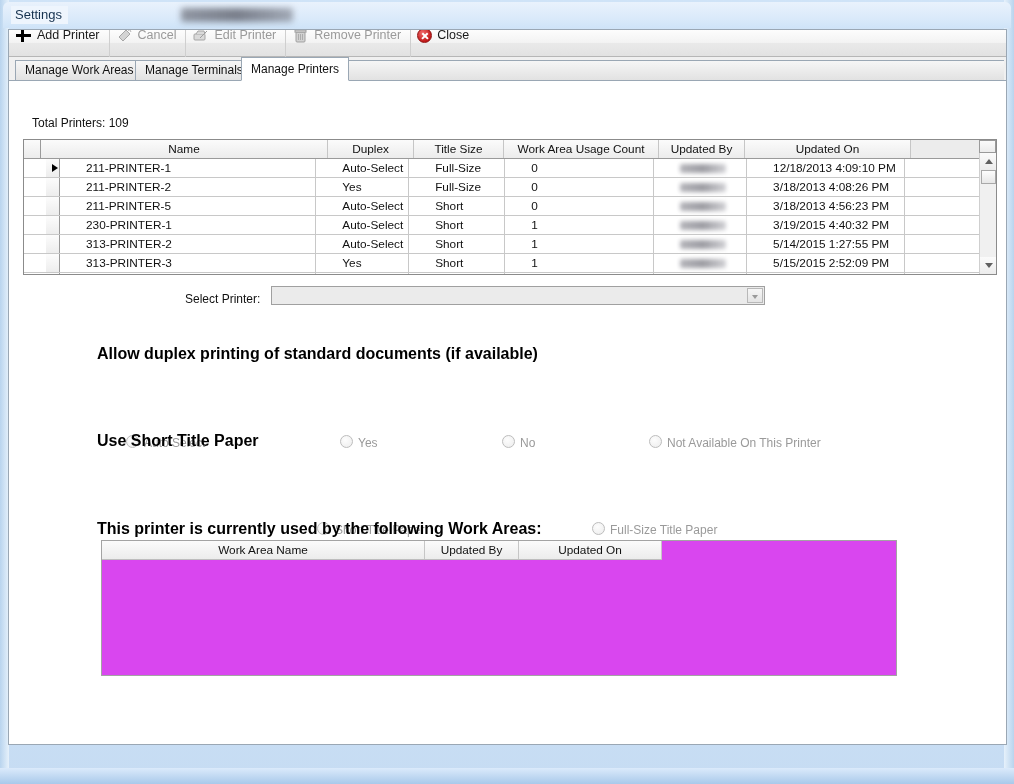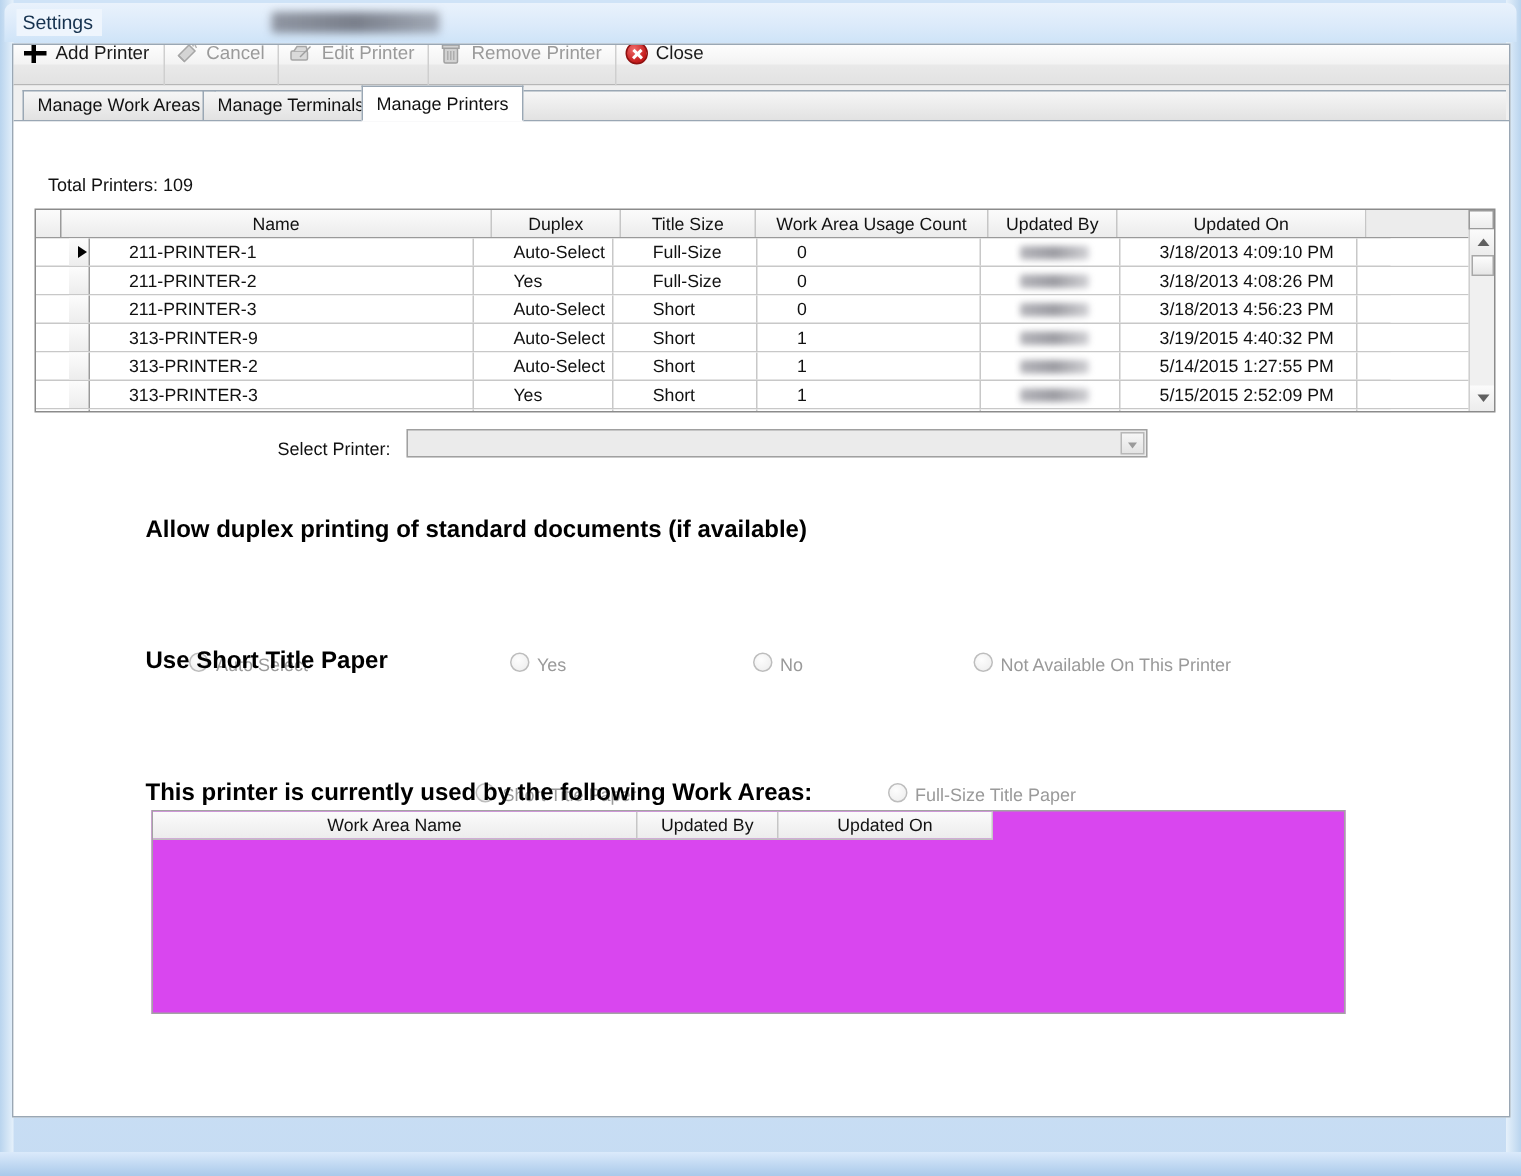--- a/index.html
+++ b/index.html
@@ -507,49 +507,49 @@
 
         <div class="grid-row">
           <div class="gr-cell gr-rowsel">
               <span class="row-arrow"></span>
             </div>
           <div class="gr-cell c-name">211-PRINTER-1</div>
           <div class="gr-cell c-dup">Auto-Select</div>
           <div class="gr-cell c-title">Full-Size</div>
           <div class="gr-cell c-count">0</div>
           <div class="gr-cell c-upby"><span class="blurred-user"></span></div>
-          <div class="gr-cell c-upon">3/18/2013 4:09:10 PM</div>
+          <div class="gr-cell c-upon">12/18/2013 4:09:10 PM</div>
           <div class="gr-cell c-pad"></div>
         </div>
 
         <div class="grid-row">
           <div class="gr-cell gr-rowsel"></div>
           <div class="gr-cell c-name">211-PRINTER-2</div>
           <div class="gr-cell c-dup">Yes</div>
           <div class="gr-cell c-title">Full-Size</div>
           <div class="gr-cell c-count">0</div>
           <div class="gr-cell c-upby"><span class="blurred-user"></span></div>
           <div class="gr-cell c-upon">3/18/2013 4:08:26 PM</div>
           <div class="gr-cell c-pad"></div>
         </div>
 
         <div class="grid-row">
           <div class="gr-cell gr-rowsel"></div>
-          <div class="gr-cell c-name">211-PRINTER-3</div>
+          <div class="gr-cell c-name">211-PRINTER-5</div>
           <div class="gr-cell c-dup">Auto-Select</div>
           <div class="gr-cell c-title">Short</div>
           <div class="gr-cell c-count">0</div>
           <div class="gr-cell c-upby"><span class="blurred-user"></span></div>
           <div class="gr-cell c-upon">3/18/2013 4:56:23 PM</div>
           <div class="gr-cell c-pad"></div>
         </div>
 
         <div class="grid-row">
           <div class="gr-cell gr-rowsel"></div>
-          <div class="gr-cell c-name">313-PRINTER-9</div>
+          <div class="gr-cell c-name">230-PRINTER-1</div>
           <div class="gr-cell c-dup">Auto-Select</div>
           <div class="gr-cell c-title">Short</div>
           <div class="gr-cell c-count">1</div>
           <div class="gr-cell c-upby"><span class="blurred-user"></span></div>
           <div class="gr-cell c-upon">3/19/2015 4:40:32 PM</div>
           <div class="gr-cell c-pad"></div>
         </div>
 
         <div class="grid-row">
           <div class="gr-cell gr-rowsel"></div>

